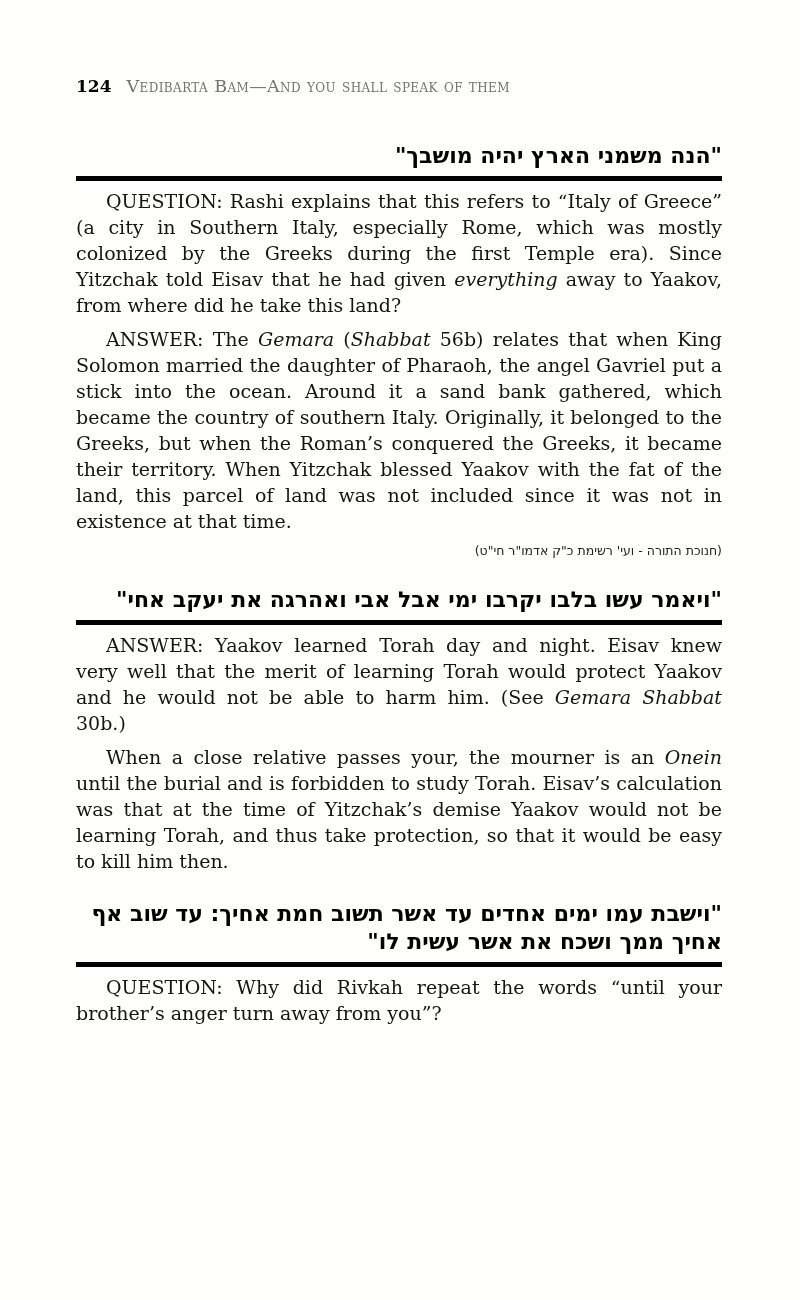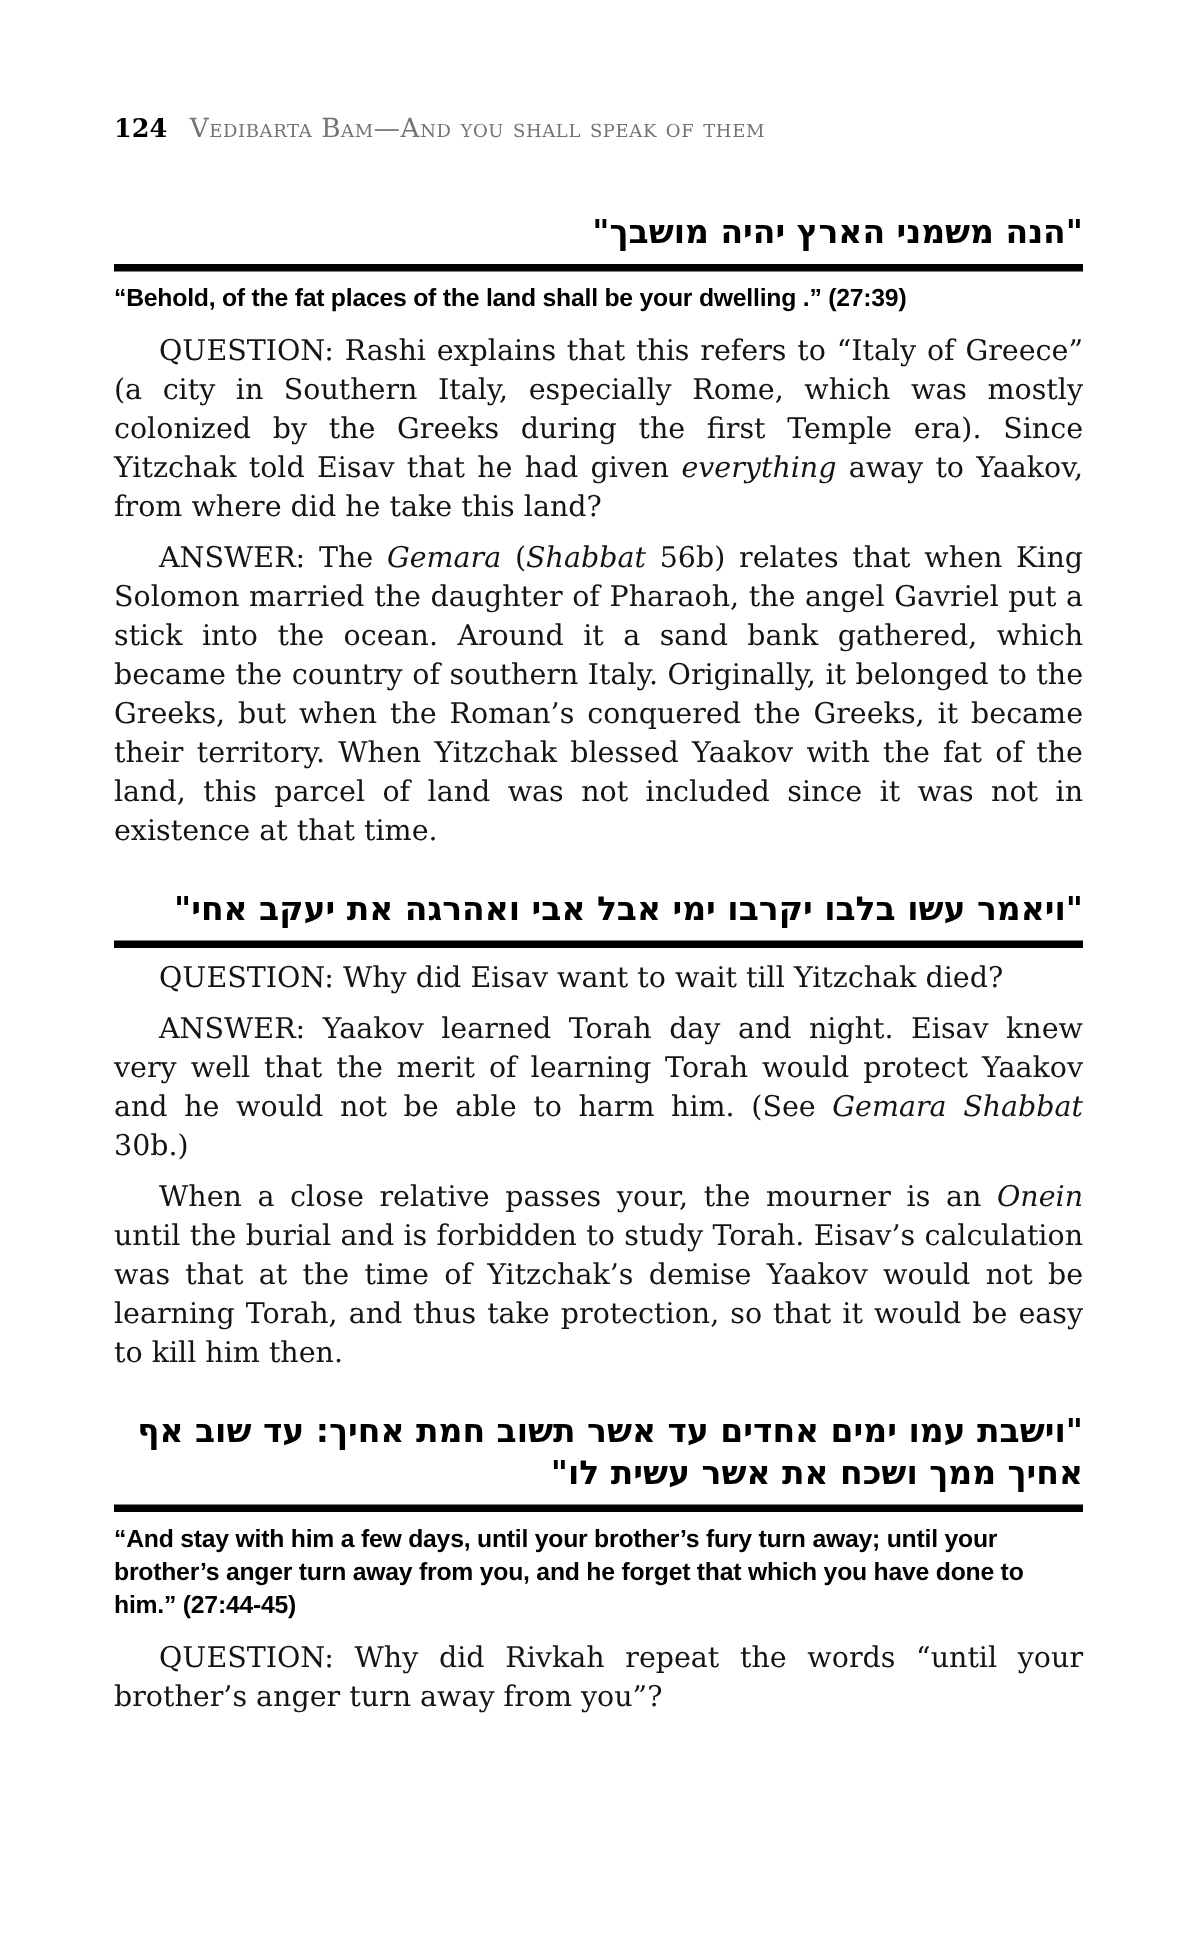--- a/index.html
+++ b/index.html
@@ -92,34 +92,32 @@
   <div class="content">
 
     <div class="running-head">
       <span class="page-num">124</span>
       <span class="running-title">Vedibarta Bam—And you shall speak of them</span>
     </div>
 
     <div class="section">
       <h2 class="hebrew-header">"הנה משמני הארץ יהיה מושבך"</h2>
       <div class="rule"></div>
-      <p class="verse-translation">“Behold, of the fat places of the land shall be your dwelling .” (27:39)</p>
       <p class="body-para"><span>QUESTION: Rashi explains that this refers to “Italy of Greece” (a city in Southern Italy, especially Rome, which was mostly colonized by the Greeks during the first Temple era). Since Yitzchak told Eisav that he had given </span><i>everything</i><span> away to Yaakov, from where did he take this land?</span></p>
       <p class="body-para"><span>ANSWER: The </span><i>Gemara</i><span> (</span><i>Shabbat</i><span> 56b) relates that when King Solomon married the daughter of Pharaoh, the angel Gavriel put a stick into the ocean. Around it a sand bank gathered, which became the country of southern Italy. Originally, it belonged to the Greeks, but when the Roman’s conquered the Greeks, it became their territory. When Yitzchak blessed Yaakov with the fat of the land, this parcel of land was not included since it was not in existence at that time.</span></p>
+      <p class="citation">(חנוכת התורה - ועי' רשימת כ"ק אדמו"ר חי"ט)</p>
     </div>
 
     <div class="section">
       <h2 class="hebrew-header">"ויאמר עשו בלבו יקרבו ימי אבל אבי ואהרגה את יעקב אחי"</h2>
       <div class="rule"></div>
-      <p class="body-para">QUESTION: Why did Eisav want to wait till Yitzchak died?</p>
       <p class="body-para"><span>ANSWER: Yaakov learned Torah day and night. Eisav knew very well that the merit of learning Torah would protect Yaakov and he would not be able to harm him. (See </span><i>Gemara Shabbat</i><span> 30b.)</span></p>
       <p class="body-para"><span>When a close relative passes your, the mourner is an </span><i>Onein</i><span> until the burial and is forbidden to study Torah. Eisav’s calculation was that at the time of Yitzchak’s demise Yaakov would not be learning Torah, and thus take protection, so that it would be easy to kill him then.</span></p>
     </div>
 
     <div class="section">
       <h2 class="hebrew-header">"וישבת עמו ימים אחדים עד אשר תשוב חמת אחיך: עד שוב אף אחיך ממך ושכח את אשר עשית לו"</h2>
       <div class="rule"></div>
-      <p class="verse-translation">“And stay with him a few days, until your brother’s fury turn away; until your brother’s anger turn away from you, and he forget that which you have done to him.” (27:44-45)</p>
       <p class="body-para">QUESTION: Why did Rivkah repeat the words “until your brother’s anger turn away from you”?</p>
     </div>
 
   </div>
 </div>
 
 </body></html>

